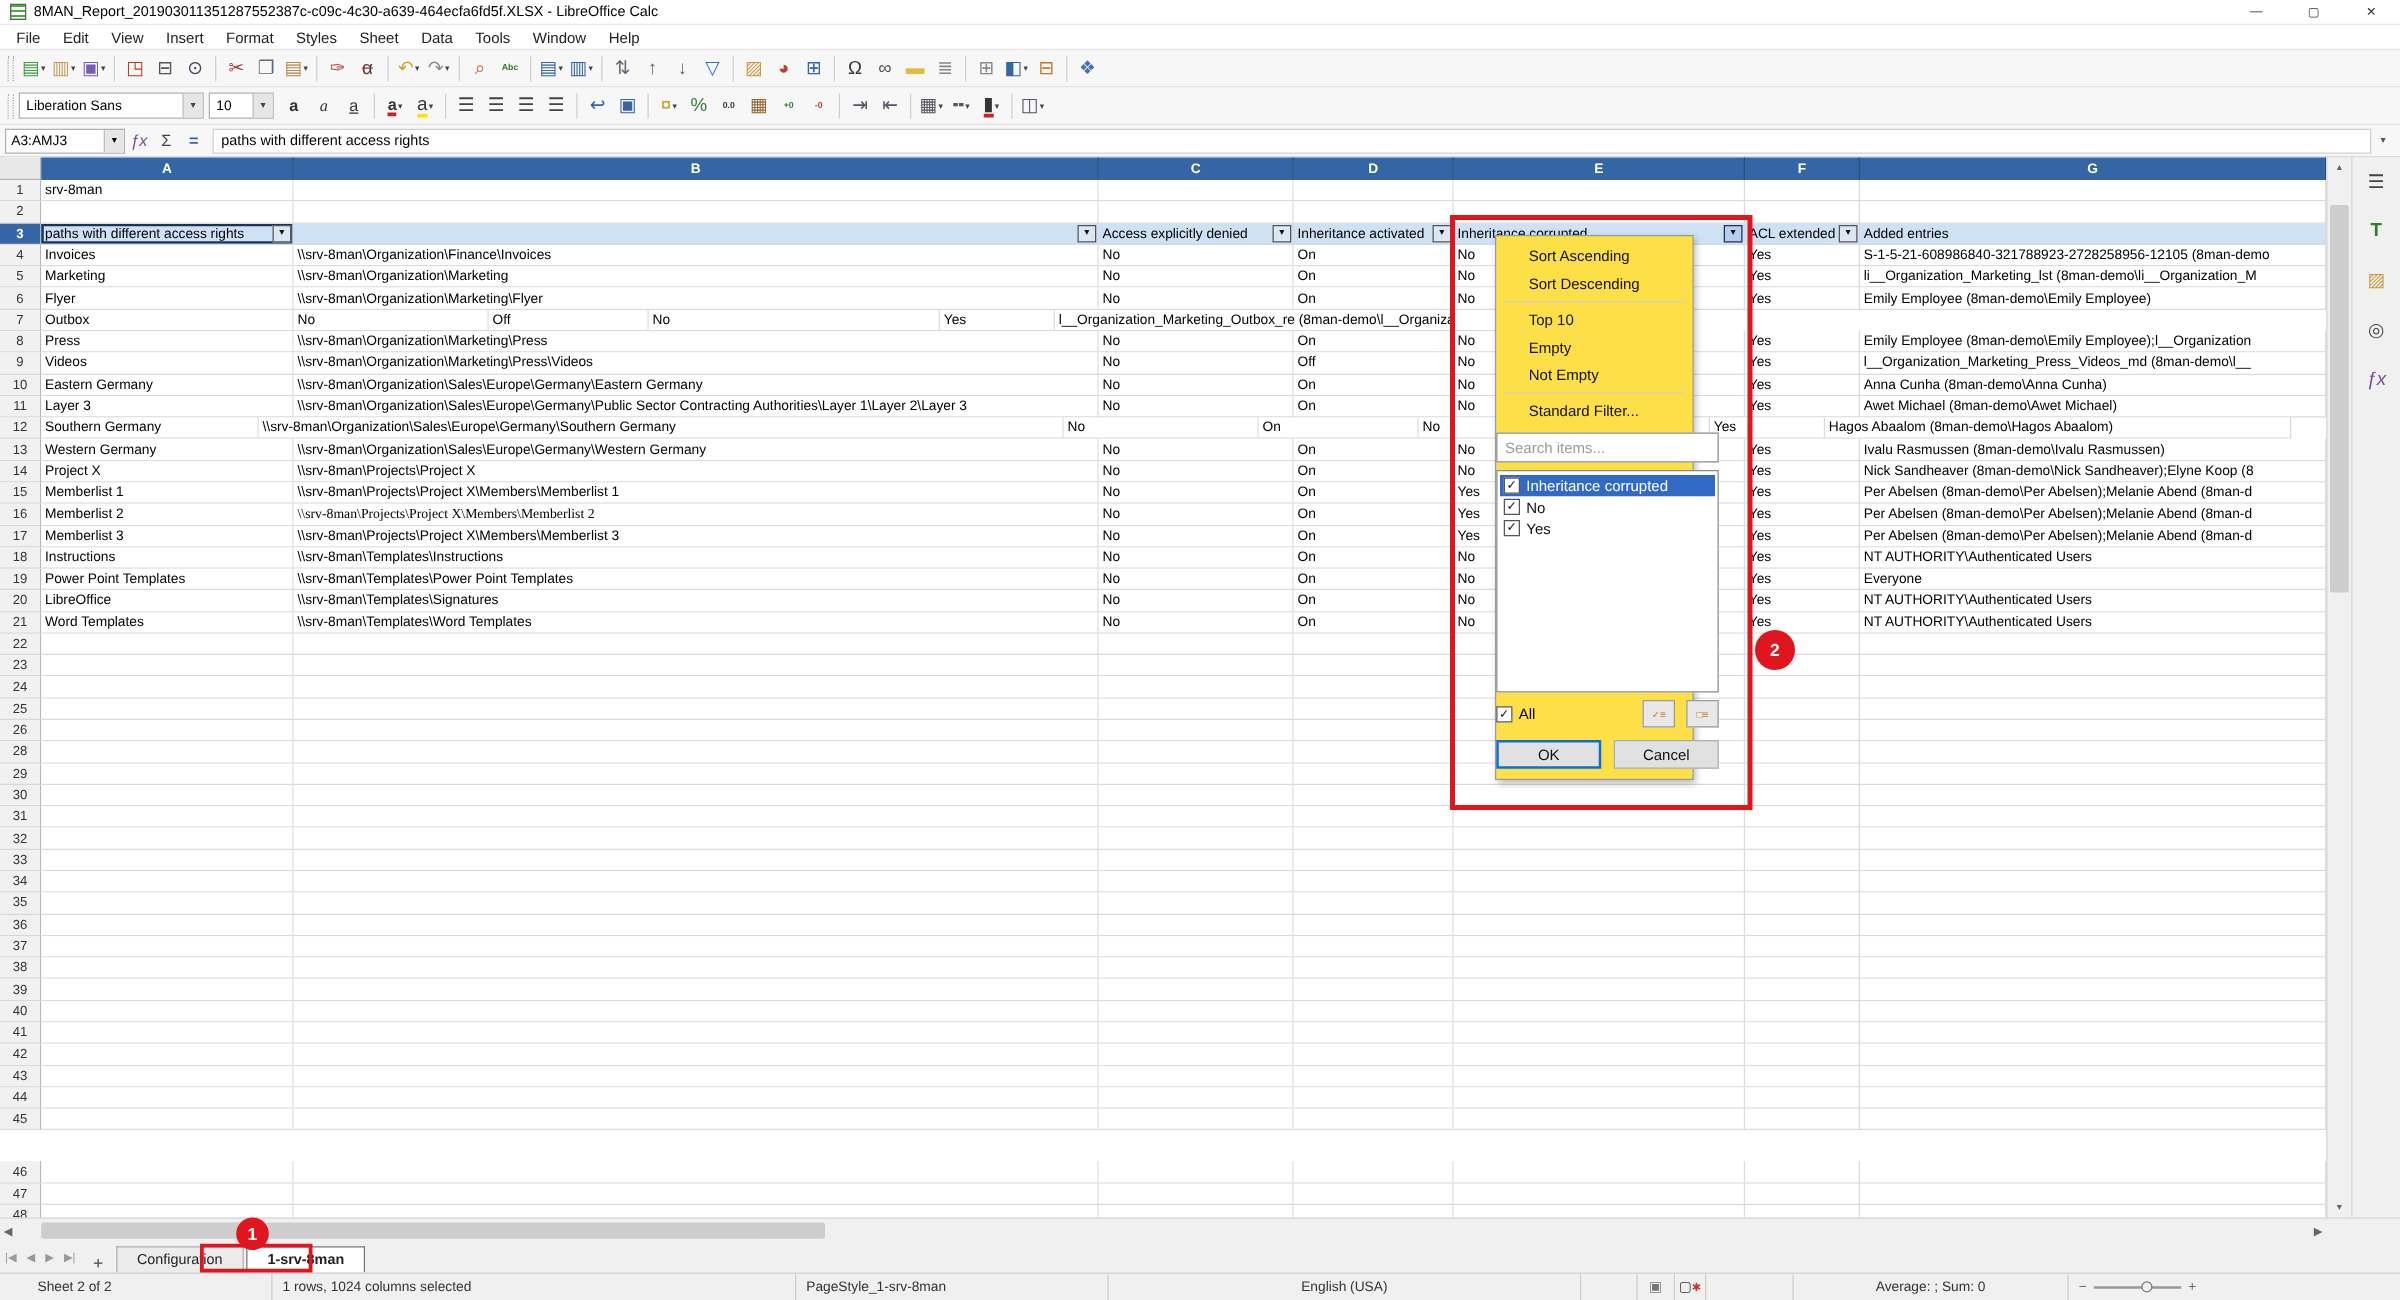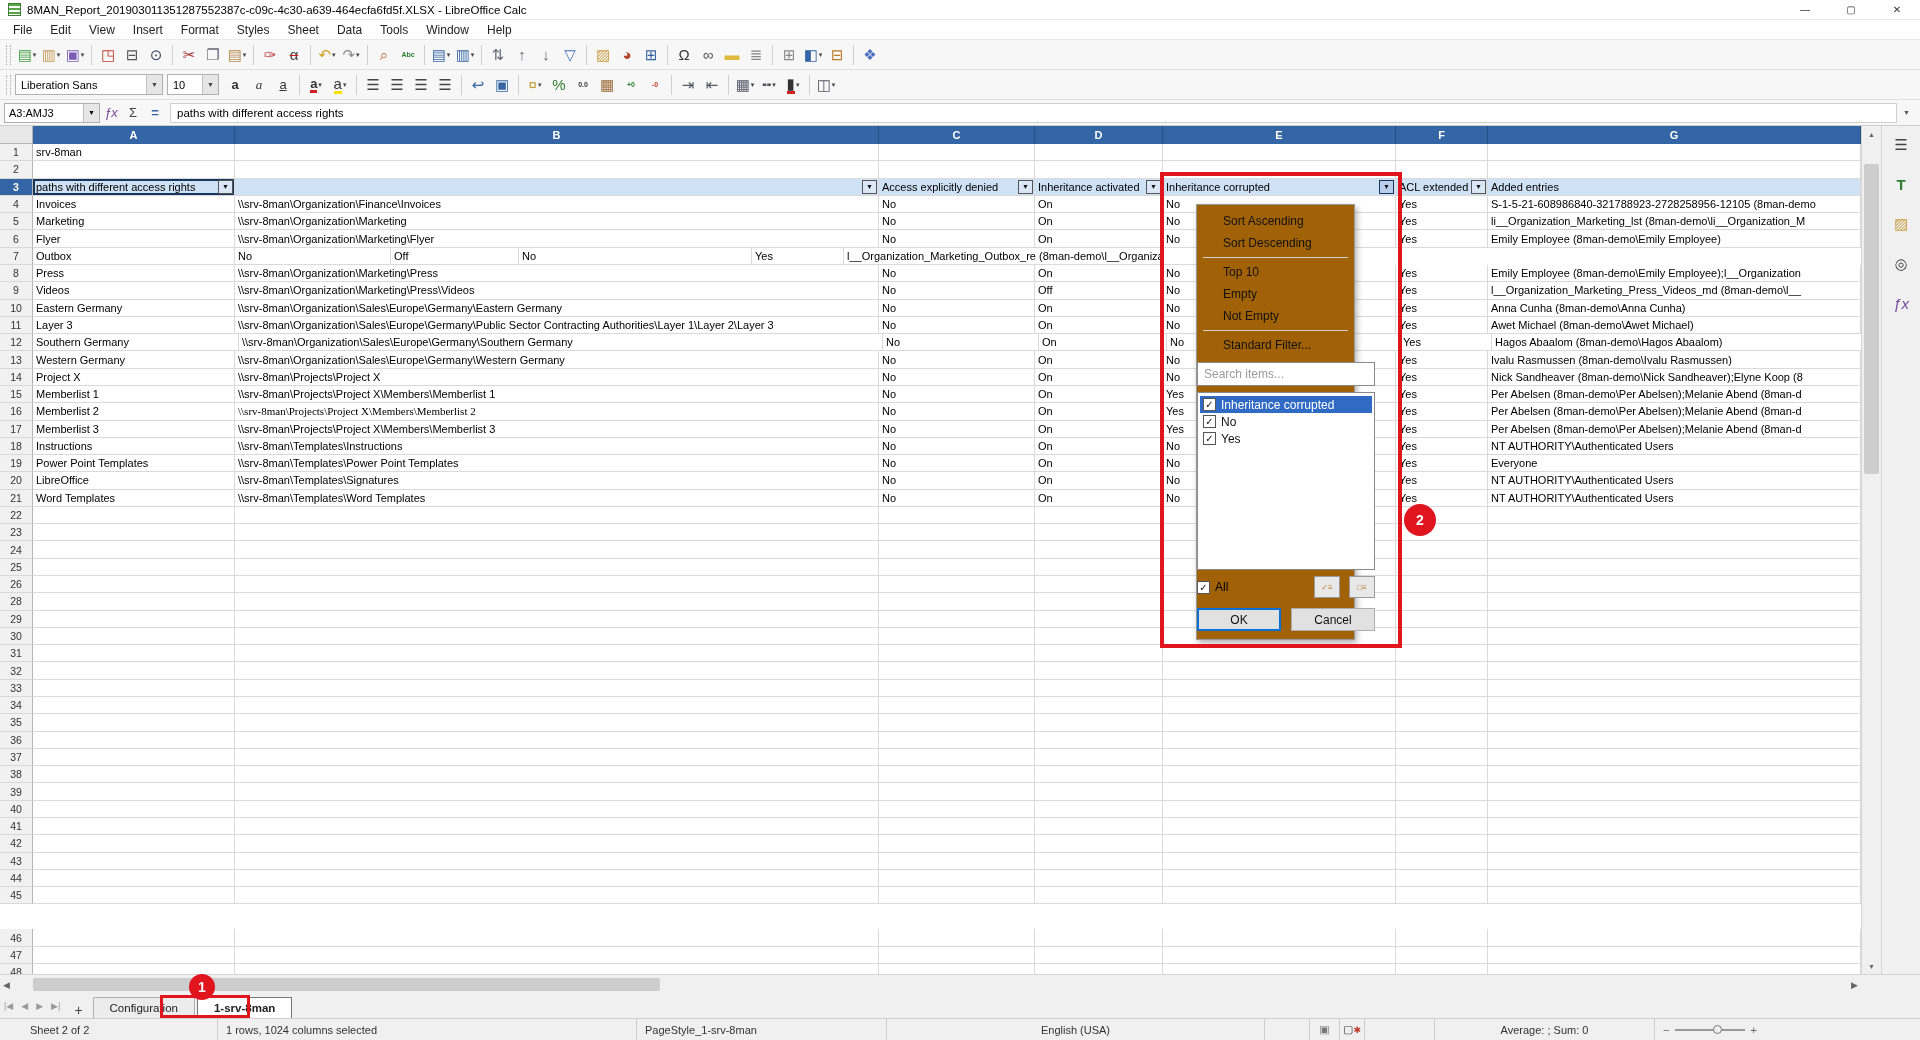--- a/index.html
+++ b/index.html
@@ -60,21 +60,21 @@
 .tabnav{display:flex;align-items:center;height:100%;padding:0 4px;gap:8px;font-size:9px;color:#999;}
 .addsheet{font-size:14px;color:#444;padding:0 10px;}
 .sheettab{height:21px;display:flex;align-items:center;padding:0 16px;font-size:11.5px;border:1px solid #b0b0b0;border-bottom:none;background:#ececec;color:#222;margin-right:2px;}
 .sheettab.active{background:#fff;font-weight:bold;border-color:#777;}
 
 .statusbar{position:absolute;left:0;top:1018px;width:1920px;height:22px;background:#f0f0f0;border-top:1px solid #cfcfcf;display:flex;align-items:stretch;font-size:11px;color:#333;}
 .sseg{display:flex;align-items:center;border-right:1px solid #cdcdcd;padding:0 8px;flex-shrink:0;overflow:hidden;}
 .zoomtrack{height:2px;background:#999;flex:1;margin:0 6px;position:relative;}
 .zoomknob{position:absolute;top:-4px;left:55%;width:9px;height:9px;border:1px solid #777;background:#f0f0f0;border-radius:50%;}
 
-.fpopup{position:absolute;left:1196px;top:204px;width:159px;background:#a16207;border:1px solid #9a9a9a;box-shadow:2px 3px 6px rgba(0,0,0,.3);padding-bottom:8px;z-index:20;}
+.fpopup{position:absolute;left:1196px;top:188px;width:159px;background:#fde047;border:1px solid #9a9a9a;box-shadow:2px 3px 6px rgba(0,0,0,.3);padding-bottom:8px;z-index:20;}
 .fmenu{padding-top:5px;}
 .fmitem{height:22px;display:flex;align-items:center;padding-left:26px;font-size:12px;color:#111;}
 .fmsep{height:1px;background:#cfcfcf;margin:3px 6px;}
 .fsearch{display:block;width:178px;margin:6px auto 0;height:24px;border:1px solid #8a8a8a;background:#fff;font-size:12px;padding:0 6px;font-family:"Liberation Sans",sans-serif;color:#222;}
 .fsearch::placeholder{color:#9a9a9a;}
 .flist{width:178px;height:178px;margin:6px auto 0;background:#fff;border:1px solid #8a8a8a;padding:3px 2px;overflow:hidden;}
 .flitem{height:17px;display:flex;align-items:center;gap:5px;font-size:12px;padding:0 3px;color:#111;}
 .flitem.sel{background:#316ac5;color:#fff;}
 .cb{width:13px;height:13px;background:#fff;border:1px solid #555;font-size:10px;line-height:11px;text-align:center;color:#111;flex-shrink:0;}
 .fall{width:178px;margin:6px auto 0;display:flex;align-items:center;gap:5px;font-size:12px;}
@@ -595,21 +595,21 @@
         </div>
         <div class="cell" style="width: 92px;">
           <span class="ctext">Yes</span>
         </div>
         <div class="cell" style="width: 373px;">
           <span class="ctext">Awet Michael (8man-demo\Awet Michael)</span>
         </div>
       </div>
       <div class="grow" style="height: 17.2917px;">
         <div class="rownum">12</div>
-        <div class="cell" style="width: 206px;">
+        <div class="cell" style="width: 174px;">
           <span class="ctext">Southern Germany</span>
         </div>
         <div class="cell" style="width: 644px;">
           <span class="ctext">\\srv-8man\Organization\Sales\Europe\Germany\Southern Germany</span>
         </div>
         <div class="cell" style="width: 156px;">
           <span class="ctext">No</span>
         </div>
         <div class="cell" style="width: 128px;">
           <span class="ctext">On</span>

